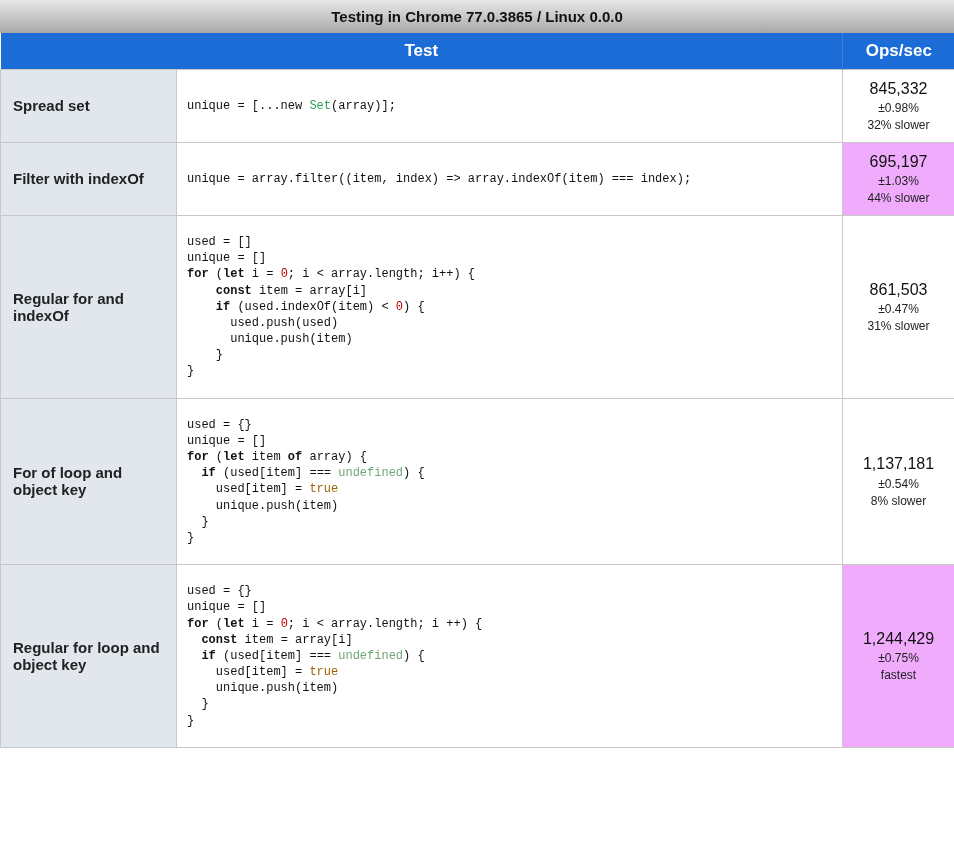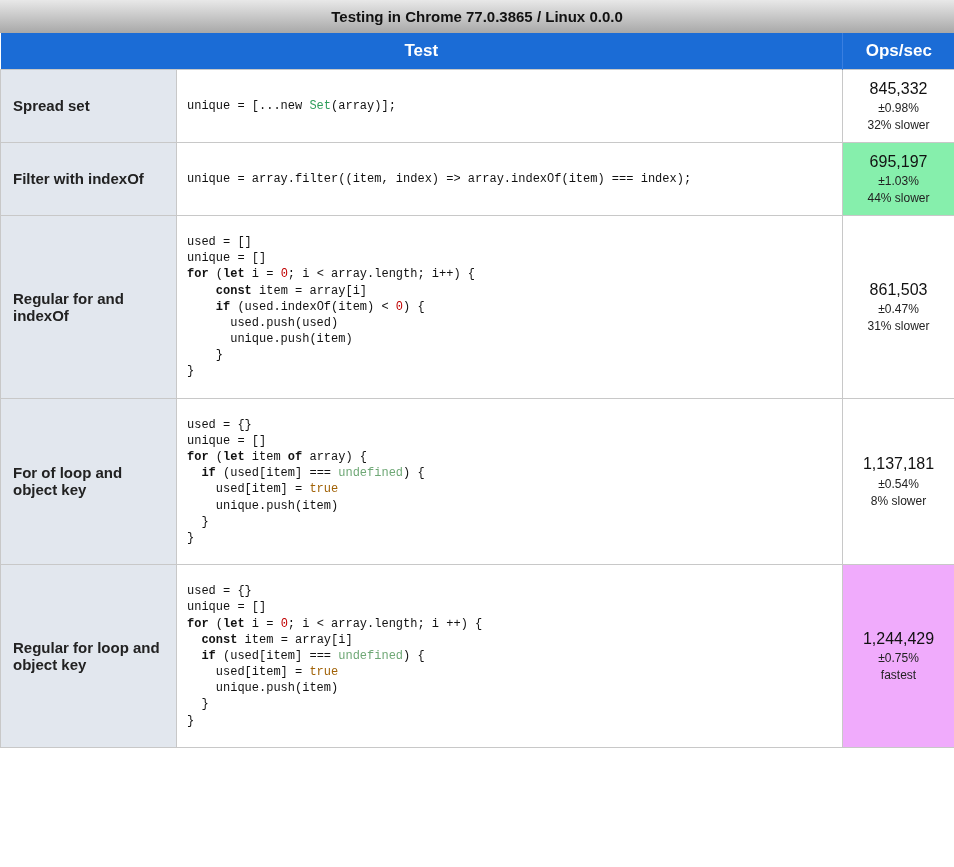--- a/index.html
+++ b/index.html
@@ -57,21 +57,21 @@
     color: #111;
   }
   td.ops-cell {
     text-align: center;
     padding: 8px 4px;
     line-height: 1.4;
   }
   .ops-main   { font-size: 16px; color: #111; }
   .ops-err    { font-size: 12px; color: #222; }
   .ops-slower { font-size: 12px; color: #222; }
-  .ops-slowest { background: #86efac; }
+  .ops-slowest { background: #f0abfc; }
   .ops-fastest { background: #f0abfc; }
   .kw  { font-weight: bold; }
   .num { color: #c00000; }
   .cls { color: #2e9e5b; }
   .udf { color: #6fa876; }
   .tru { color: #a16207; }
   .kof { font-weight: bold; }
 </style>
 </head>
 <body>

